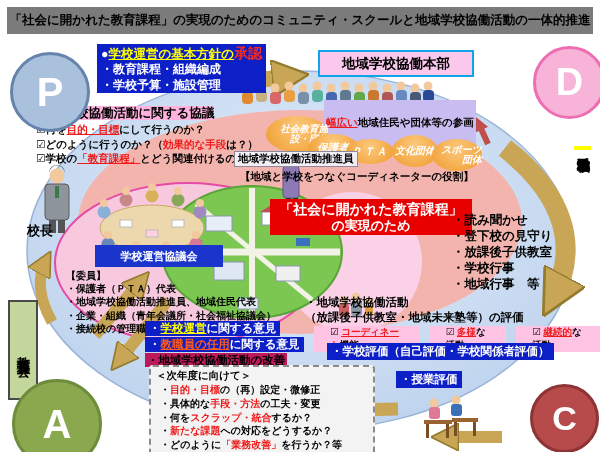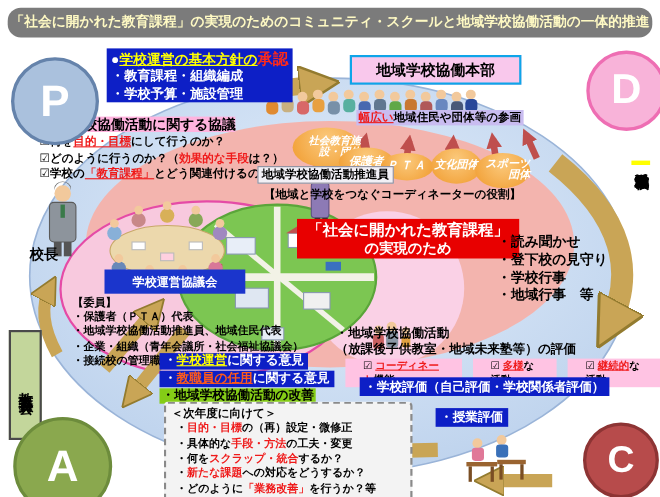--- a/index.html
+++ b/index.html
@@ -2,22 +2,22 @@
 <html><head>
 <meta charset="utf-8">
 <style>
   html,body{margin:0;padding:0;background:#fff;}
   .stage{position:relative;width:600px;height:452px;overflow:hidden;background:#fff;
          font-family:"Liberation Sans","DejaVu Sans",sans-serif;}
   .abs{position:absolute;}
   .svgbg{position:absolute;left:0;top:0;z-index:1;}
   .txt{z-index:2;}
   
-  .titlebar{left:7px;top:7px;width:586px;height:27px;background:#7b7b7b;color:#fef9c3;
-            font-size:12.5px;font-weight:bold;display:flex;align-items:center;justify-content:center;border-radius:12px;}
+  .titlebar{left:7px;top:7px;width:586px;height:27px;background:#7b7b7b;color:#000000;
+            font-size:12.5px;font-weight:bold;display:flex;align-items:center;justify-content:center;}
   
   .pcircle{border-radius:50%;display:flex;align-items:center;justify-content:center;
            color:#fff;font-weight:bold;z-index:3;}
   .p{left:10px;top:52px;width:74px;height:74px;background:#aac1dd;border:3px solid #6583ab;font-size:40px;}
   .d{left:533px;top:46px;width:67px;height:67px;background:#f8b3d9;border:3px solid #ee6eb3;font-size:38px;}
   .a{left:12px;top:379px;width:84px;height:84px;background:#8aa84e;border:3px solid #6d8c3c;font-size:40px;}
   .c{left:530px;top:384px;width:63px;height:63px;background:#b74b4b;border:3px solid #8d3434;font-size:34px;}
   
   .bluebox{background:#0d1fc6;color:#fff;font-weight:bold;padding:0 4px;line-height:1.3;}
   .yel{color:#ffff00;text-decoration:underline;}
@@ -30,21 +30,21 @@
   
   .planbox{left:97px;top:44px;font-size:12px;}
   .planbox .l1{font-size:12.5px;}
   
   .discuss{left:26px;top:105px;font-size:12.5px;font-weight:bold;color:#000;}
   .qline{font-size:10.5px;font-weight:bold;color:#000;line-height:1.4;}
   .qwrap{left:36px;top:122px;}
   
   .hqbox{left:318px;top:50px;width:152px;height:23px;background:#f9c8ec;border:2px solid #0ea5e9;
          color:#000;font-size:13.5px;font-weight:bold;display:flex;align-items:center;justify-content:center;}
-  .partic{left:324px;top:100px;font-size:10.5px;font-weight:bold;color:#000;padding:0 2px;}
+  .partic{left:324px;top:100px;font-size:10.5px;font-weight:bold;color:#000;padding:16px 2px;}
   
   .grp{border-radius:50%;background:radial-gradient(circle at 50% 30%,#fbc97c,#f09a2c);
        color:#fff;font-weight:bold;display:flex;align-items:center;justify-content:center;
        text-align:right;line-height:1.05;z-index:2;font-style:italic;}
   
   .coordbox{left:234px;top:151px;background:#f2f0f6;border:1px solid #8a8a9a;color:#000;
             font-size:10.5px;padding:0 3px;font-weight:bold;}
   .role{left:240px;top:170px;font-size:10.5px;font-weight:bold;color:#000;}
   
   .slogan{left:270px;top:199px;width:202px;background:#e80000;color:#fff;font-weight:bold;
@@ -57,21 +57,21 @@
               font-size:11px;font-weight:bold;display:flex;align-items:center;justify-content:center;}
   .members{left:66px;top:269px;font-size:10px;color:#000;line-height:1.32;font-weight:bold;}
   
   .board{left:8px;top:300px;width:26px;height:96px;background:#c3d69b;border:2px solid #4a4a4a;
          display:flex;align-items:center;justify-content:center;}
   .vtext{writing-mode:vertical-rl;text-orientation:upright;font-weight:bold;color:#000;}
   .board .vtext{font-size:13.5px;letter-spacing:2px;}
   
   .opinions{left:145px;top:321px;line-height:1.25;}
   .opinions .ol{font-size:11.5px;display:table;margin-bottom:1px;}
-  .op3{background:#84cc16;color:#000;font-weight:bold;font-size:11.5px;display:table;padding:0 2px;}
+  .op3{background:#be185d;color:#000;font-weight:bold;font-size:11.5px;display:table;padding:0 2px;}
   
   .nextbox{left:149px;top:365px;width:212px;background:#f3f3f3;border:2px dashed #8a8a8a;
            border-radius:4px;padding:2px 5px;color:#000;}
   .nextbox .nh{font-size:10.5px;font-weight:bold;}
   .nextbox .ni{font-size:10px;font-weight:bold;line-height:1.38;padding-left:4px;}
   
   .actblue{left:454px;top:156px;display:flex;flex-direction:column;align-items:flex-start;gap:1px;}
   .actblue .bi{background:#0d1fc6;color:#fff;font-weight:bold;font-size:11.5px;padding:0 3px;}
   .actblack{left:452px;top:212px;font-size:12.5px;font-weight:bold;color:#000;line-height:1.28;}
   .vact{left:574px;top:146px;}
@@ -321,20 +321,21 @@
     <div class="ni"><span>・</span><span class="red">目的・目標</span><span>の（再）設定・微修正</span></div>
     <div class="ni"><span>・具体的な</span><span class="red">手段・方法</span><span>の工夫・変更</span></div>
     <div class="ni"><span>・何を</span><span class="red">スクラップ・統合</span><span>するか？</span></div>
     <div class="ni"><span>・</span><span class="red">新たな課題</span><span>への対応をどうするか？</span></div>
     <div class="ni"><span>・どのように</span><span class="red">「業務改善」</span><span>を行うか？等</span></div>
   </div>
 
   <div class="abs txt actblack">
     <div>・読み聞かせ</div>
     <div>・登下校の見守り</div>
+    <div>・放課後子供教室</div>
     <div>・学校行事</div>
     <div>・地域行事　等</div>
   </div>
   <div class="abs txt vact">
     <div class="vtext">地域学校協働活動</div>
   </div>
 
   <div class="abs txt evalblk">
     <div class="e1">・地域学校協働活動</div>
     <div class="e2">（放課後子供教室・地域未来塾等）の評価</div>

